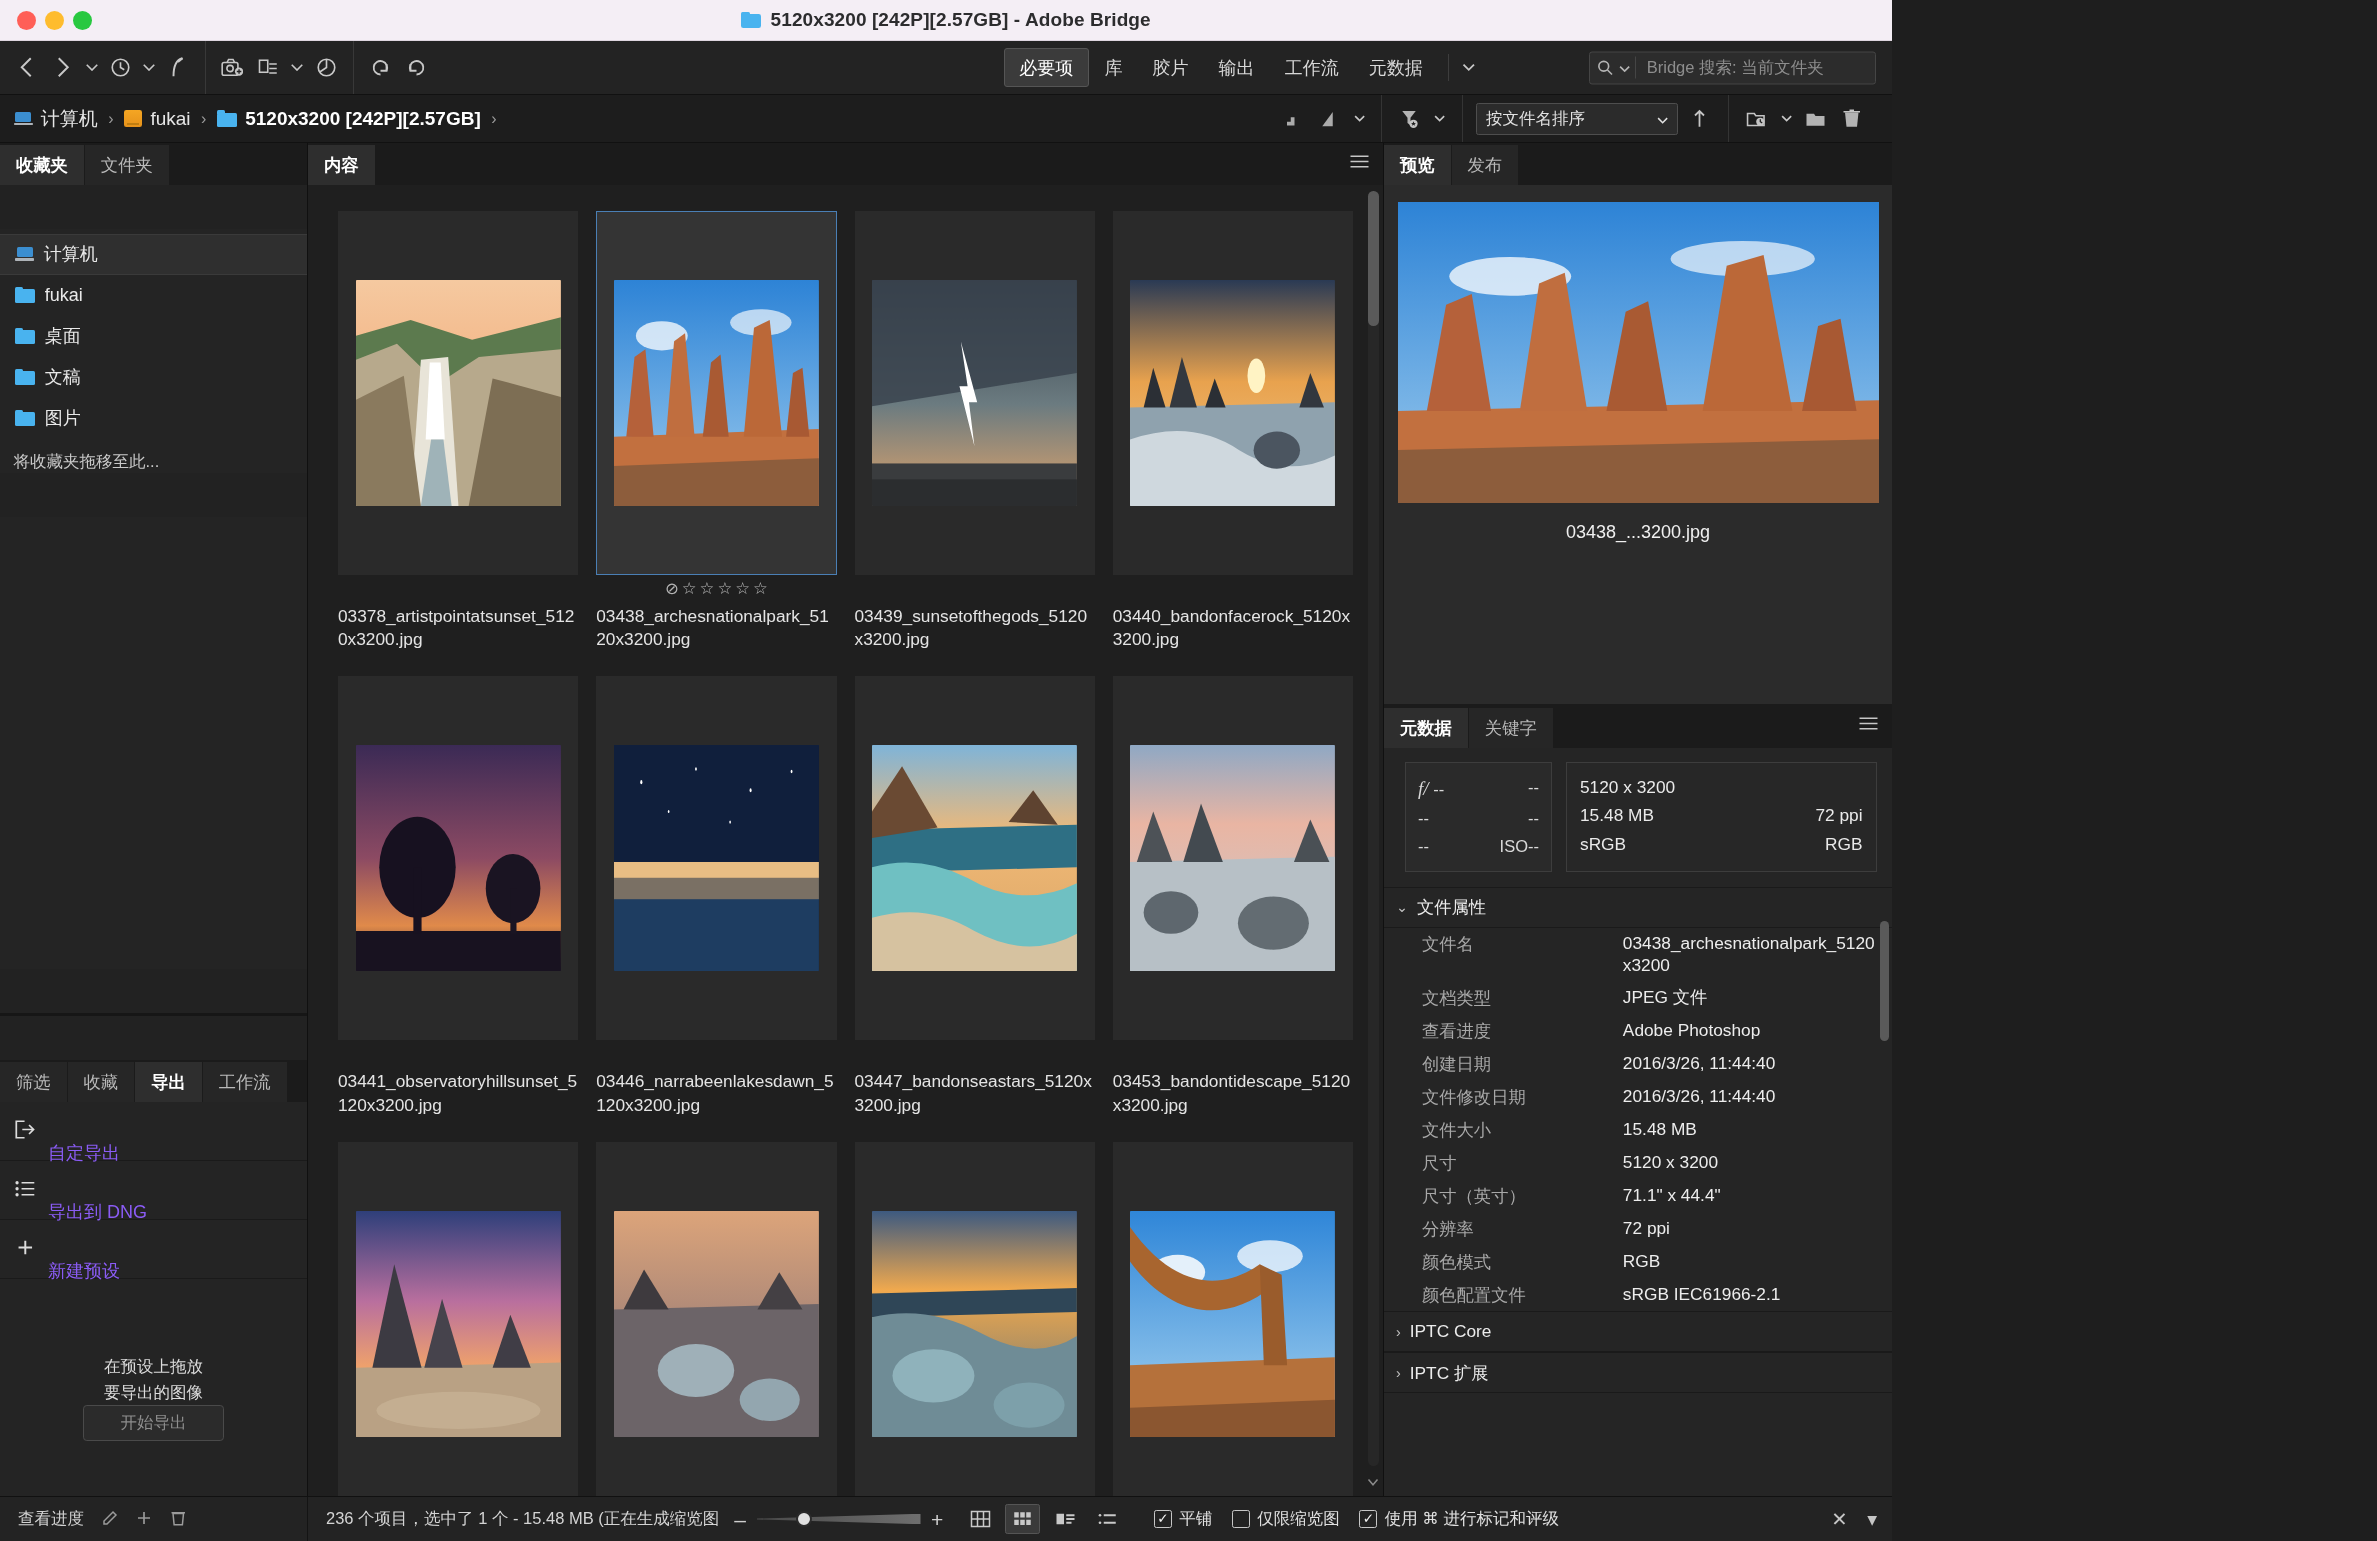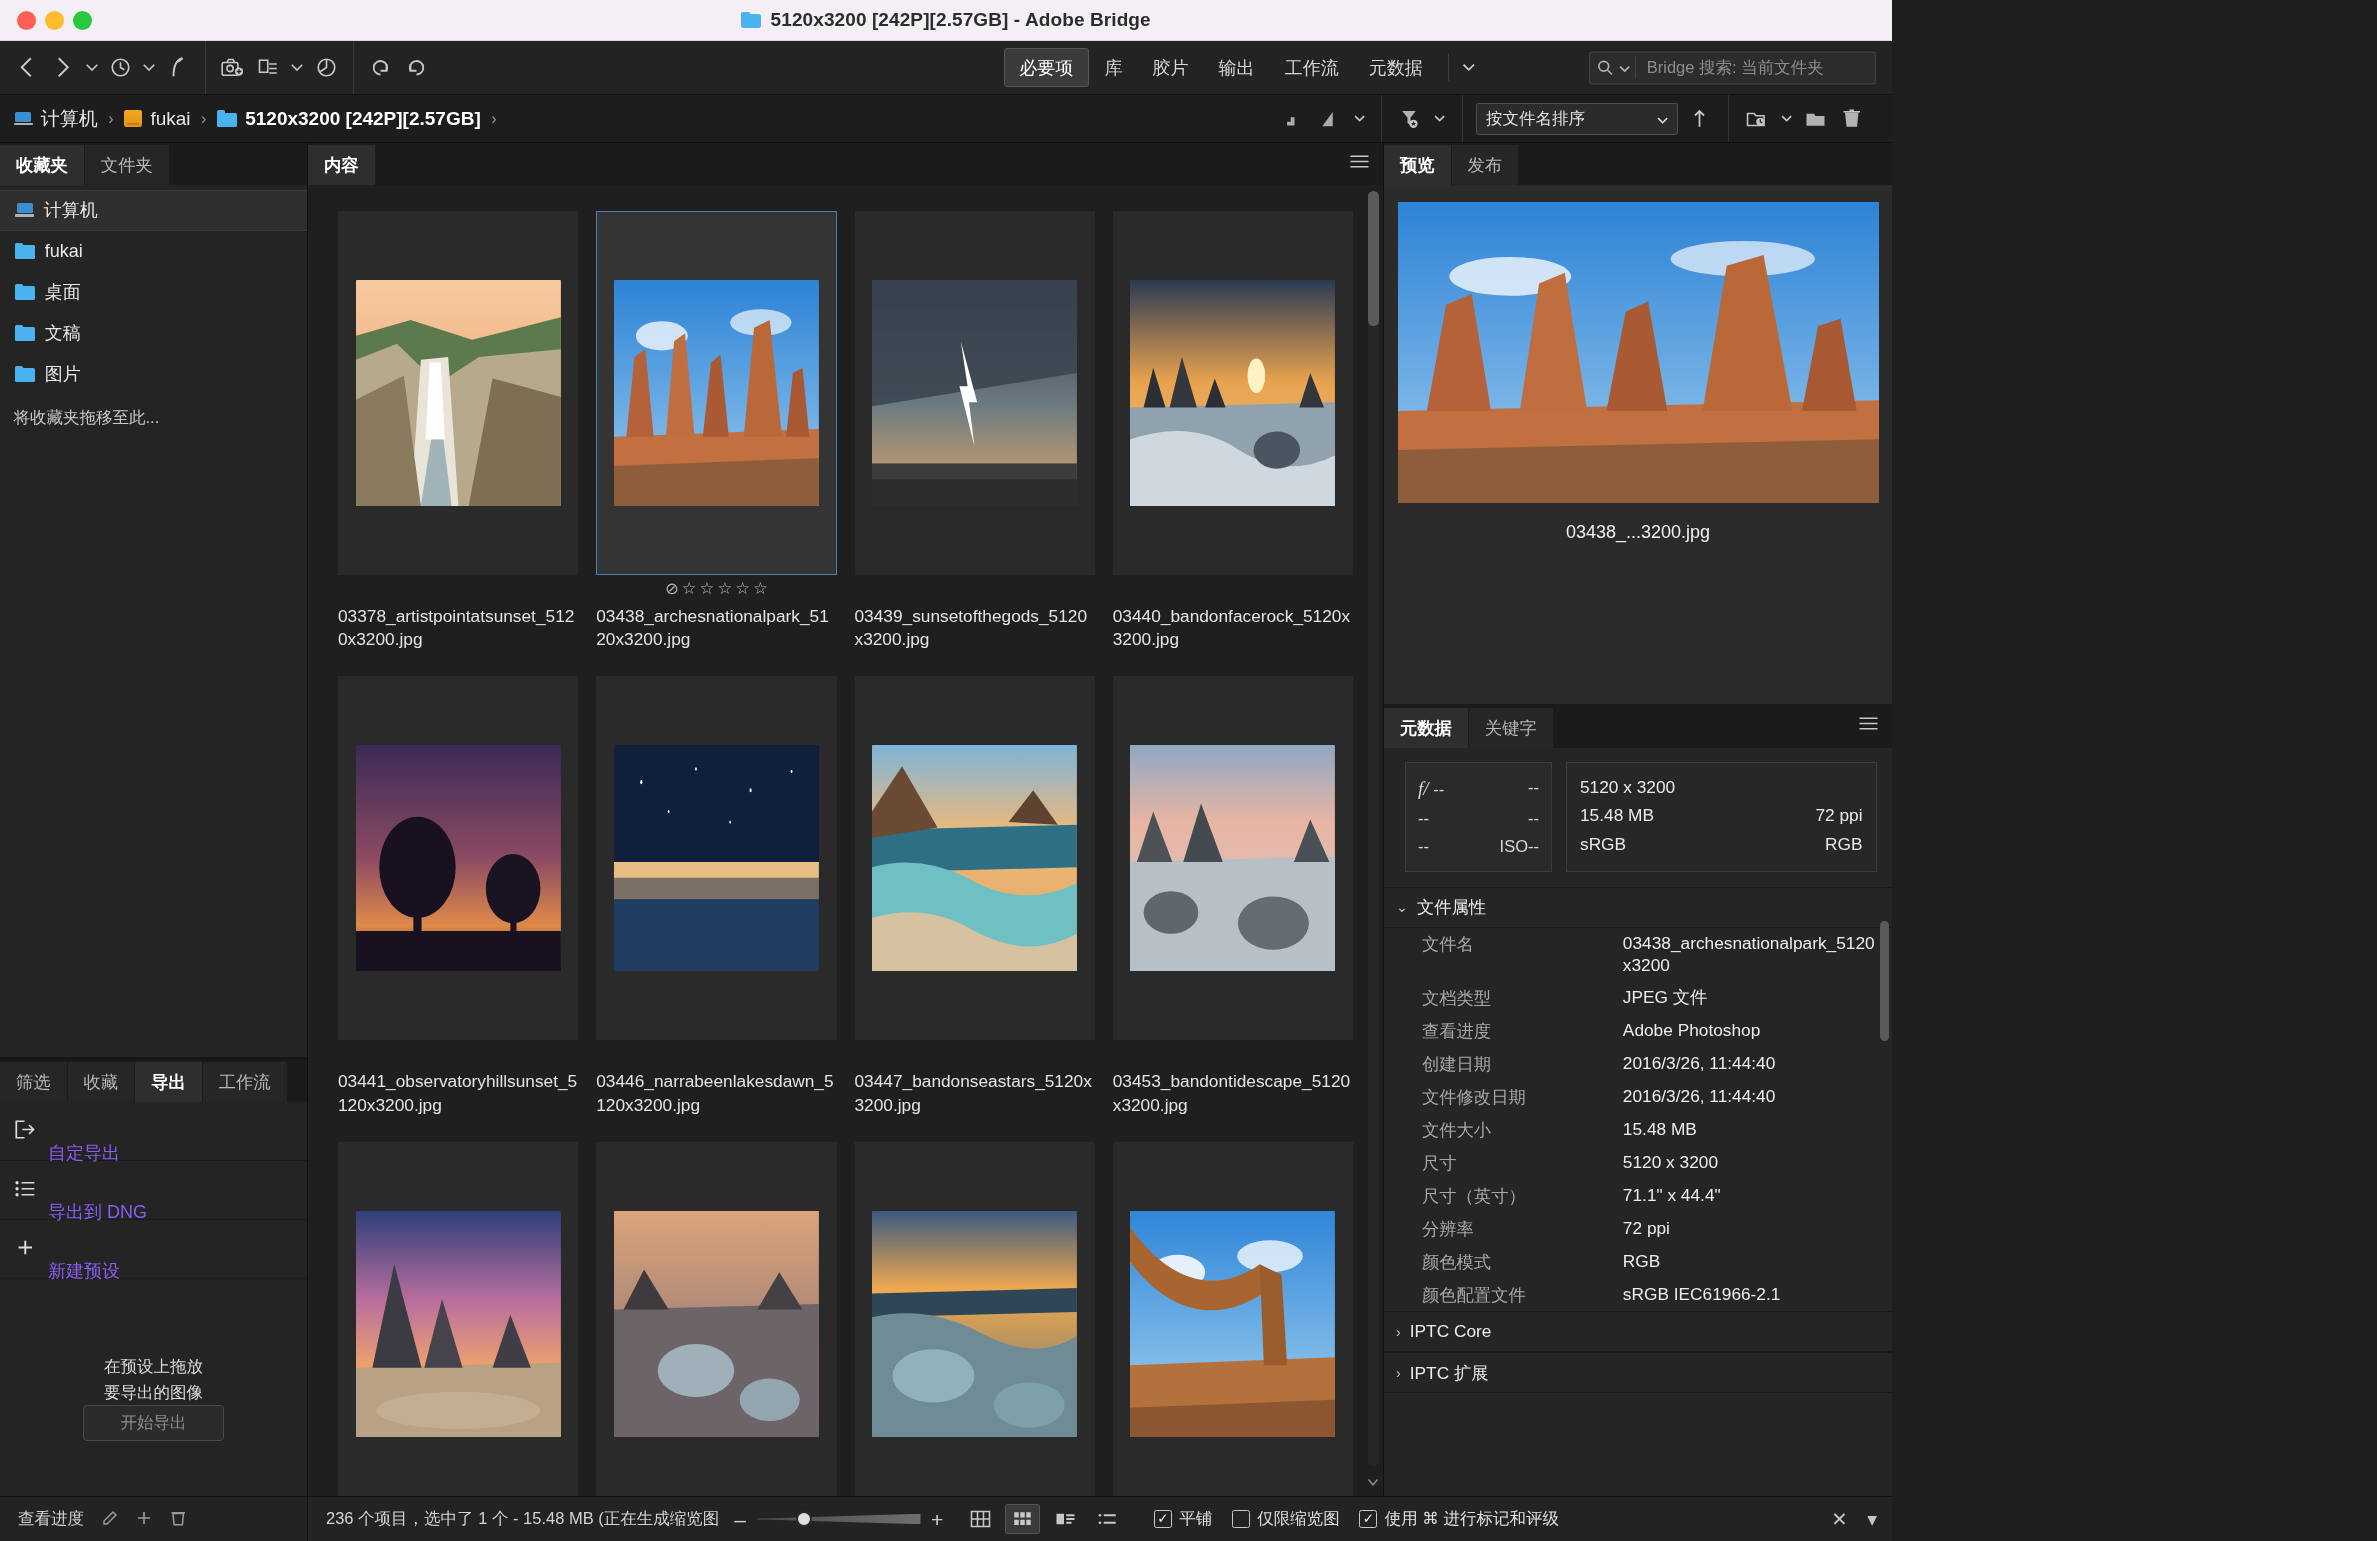--- a/index.html
+++ b/index.html
@@ -99,21 +99,21 @@
   .sortsel {
     width: 202px; height: 32px; background: #2b2b2b; border: 0.8px solid #4e4e4e; border-radius: 2.3px;
     display: flex; align-items: center; justify-content: space-between; padding: 0 9px;
     font-size: 16.5px; color: #e2e2e2;
   }
 
   
   .body { flex: 1; display: flex; min-height: 0; background: #1b1b1b; }
 
   
-  .left { width: 308px; flex: 0 0 308px; display: flex; flex-direction: column; background: #222; border-right: 0.8px solid #101010; }
+  .left { width: 308px; flex: 0 0 308px; display: flex; flex-direction: column; background: #222; border-right: 0.8px solid #101010; gap: 44px; }
   .panel-tabs { height: 42px; flex: 0 0 42px; display: flex; align-items: flex-end; background: #1b1b1b; }
   .ptab {
     padding: 7.5px 16px 8.3px; font-size: 17.3px; color: #b9b9b9; background: #262626;
     border-right: 0.8px solid #1b1b1b; white-space: nowrap;
   }
   .ptab.active { background: #2e2e2e; color: #fff; font-weight: bold; }
   .fav-list { flex: 0 0 auto; padding-top: 4.5px; background: #242424; }
   .fav-item { display: flex; align-items: center; gap: 9.8px; height: 41px; padding-left: 15px; }
   .fav-item.selected { background: #2f2f2f; border-top: 0.8px solid #3a3a3a; border-bottom: 0.8px solid #3a3a3a; }
   .fav-label { font-size: 18px; color: #e9e9e9; }

